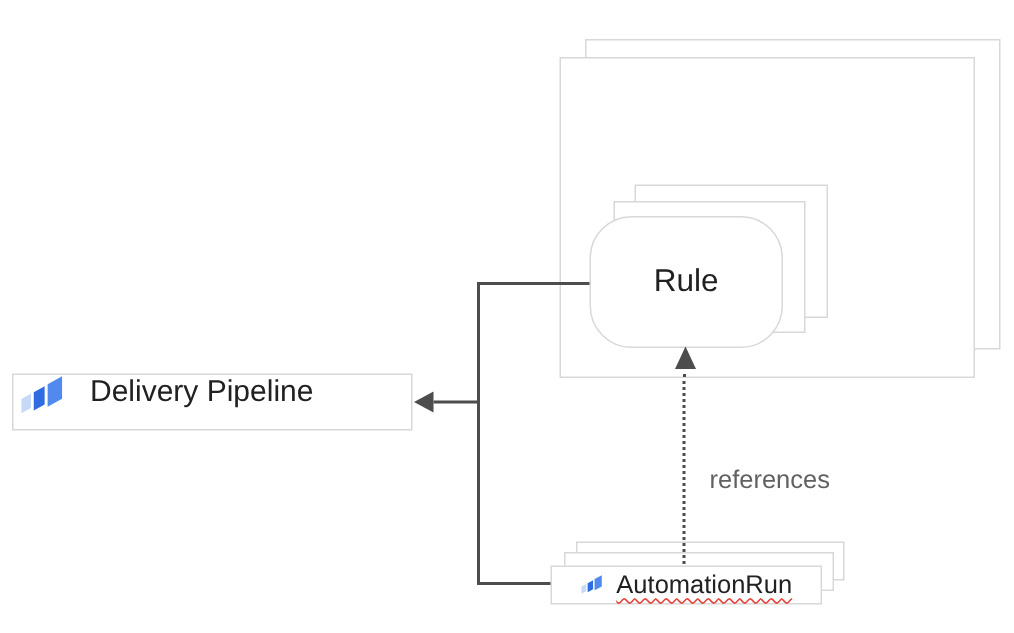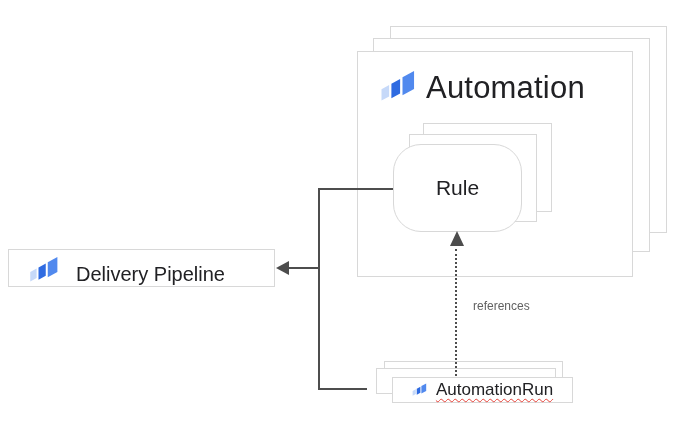--- a/index.html
+++ b/index.html
@@ -30,28 +30,28 @@
   }
   
   .rule-back  { left: 423px; top: 123px; width: 129px; height: 89px; }
   .rule-mid   { left: 409px; top: 134px; width: 128px; height: 88px; }
   .rule-front { left: 393px; top: 144px; width: 129px; height: 88px;
                 display: flex; align-items: center; justify-content: center; border-radius: 28px; }
   .rule-front .label { font-size: 21px; color: #212124; }
   
   .dp-box {
     left: 8px; top: 249px; width: 267px; height: 38px;
-    display: flex; align-items: flex-end; gap: 17px; padding-left: 20px;
+    display: flex; align-items: flex-start; gap: 17px; padding-left: 4px;
   }
   .dp-box .label { font-size: 20px; color: #212124; }
   
   .ar-back  { left: 384px; top: 361px; width: 179px; height: 26px; }
   .ar-mid   { left: 376px; top: 368px; width: 180px; height: 26px; }
   .ar-front { left: 367px; top: 377px; width: 181px; height: 26px;
-              display: flex; align-items: center; justify-content: center; gap: 9px; margin-left: 25px; }
+              display: flex; align-items: center; justify-content: center; gap: 9px; }
   .ar-front .label {
     font-size: 17px; color: #212124;
     text-decoration-line: underline;
     text-decoration-style: wavy;
     text-decoration-color: #e5433a;
     text-decoration-thickness: 1px;
     text-underline-offset: 3px;
   }
   
   .line { position: absolute; background: #4d4d4d; z-index: 20; }
@@ -71,22 +71,22 @@
     border-left: 2px dotted #4d4d4d; z-index: 20;
   }
   .arrow-up {
     position: absolute; left: 450px; top: 231px; z-index: 20;
     width: 0; height: 0;
     border-left: 7px solid transparent;
     border-right: 7px solid transparent;
     border-bottom: 15px solid #4d4d4d;
   }
   .edge-label {
-    position: absolute; left: 473px; top: 299px;
-    font-size: 12px; color: #616161; z-index: 20;
+    position: absolute; left: 473px; top: 310px;
+    font-size: 17px; color: #616161; z-index: 20;
   }
   .icon { flex: 0 0 auto; display: block; }
   .defs-hidden { position: absolute; width: 0; height: 0; overflow: hidden; }
 </style>
 </head>
 <body>
 
 <svg class="defs-hidden" aria-hidden="true">
   <defs>
     <g id="cloud-deploy-glyph">
@@ -94,28 +94,20 @@
       <polygon points="7.6,9.2 13.4,6 13.4,15.7 7.6,18.9" fill="#2f6be1"></polygon>
       <polygon points="15,4.9 22.7,0.7 22.7,12.7 15,16.9" fill="#5189ee"></polygon>
     </g>
   </defs>
 </svg>
 
 <div id="canvas">
 
   <div class="card auto-back"></div>
   <div class="card auto-mid"></div>
-  <div class="card auto-front">
-    <div class="auto-header">
-      <svg class="icon" width="36" height="36" viewBox="0 0 24 24">
-        <use href="#cloud-deploy-glyph"></use>
-      </svg>
-      <span class="label">Automation</span>
-    </div>
-  </div>
 
   <div class="card rule-back"></div>
   <div class="card rule-mid"></div>
   <div class="card rule-front">
     <span class="label">Rule</span>
   </div>
 
   <div class="line h-rule"></div>
   <div class="line spine"></div>
   <div class="line h-arrow"></div>

